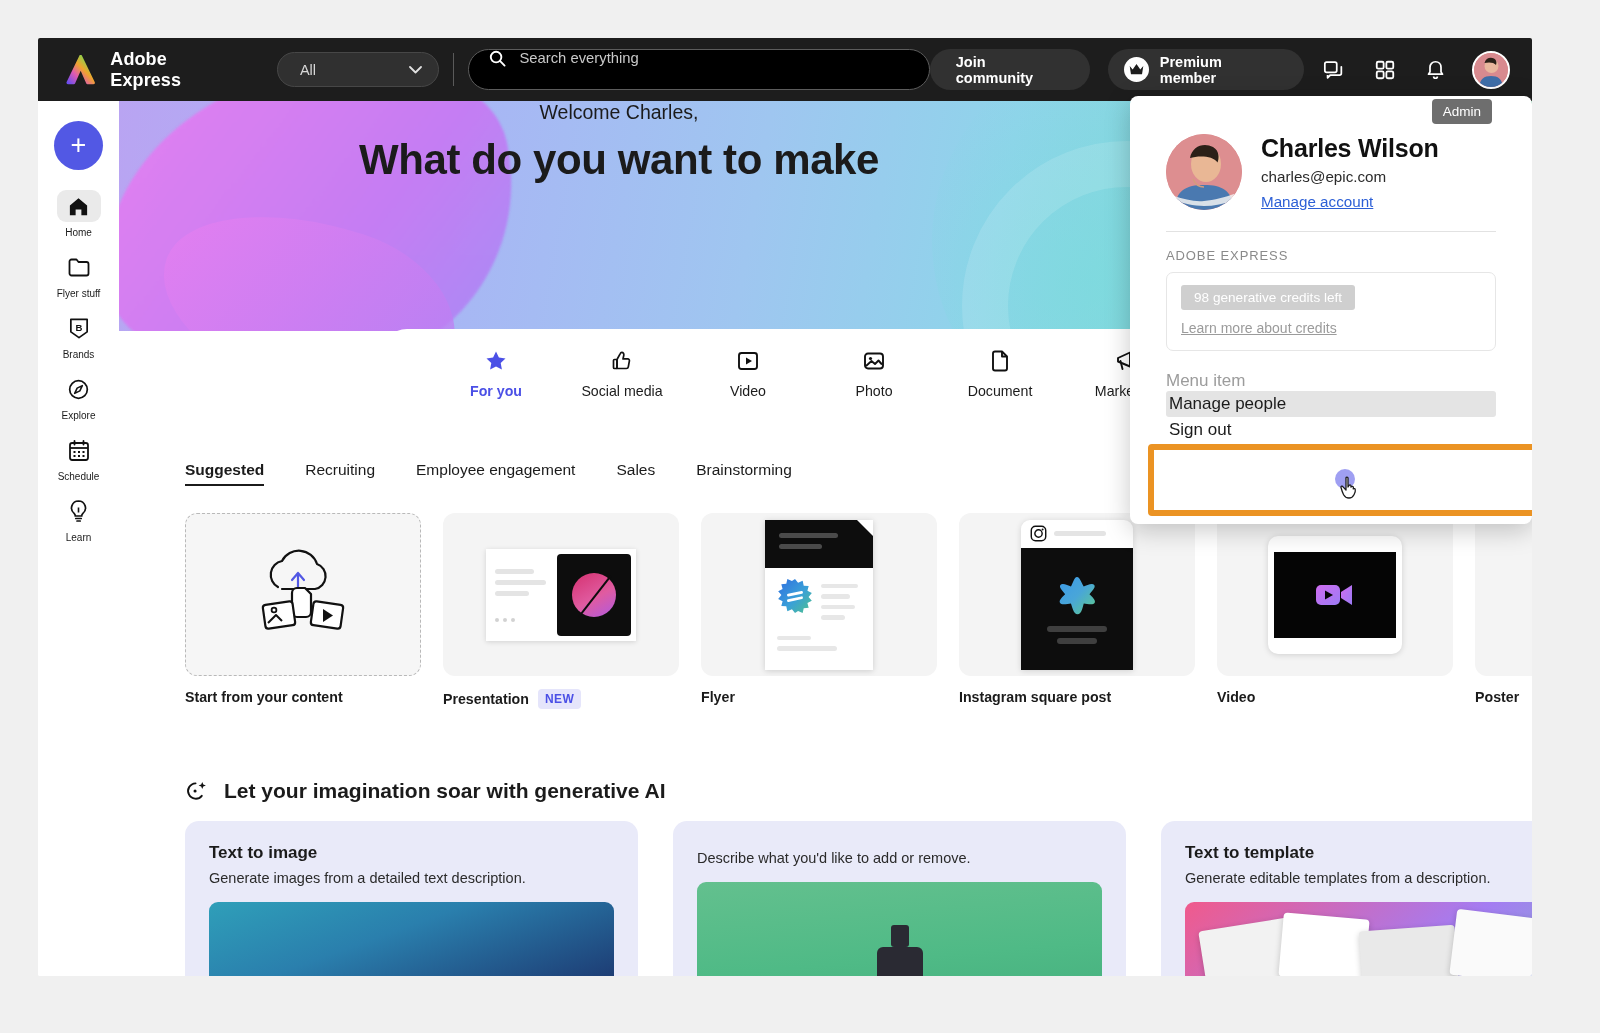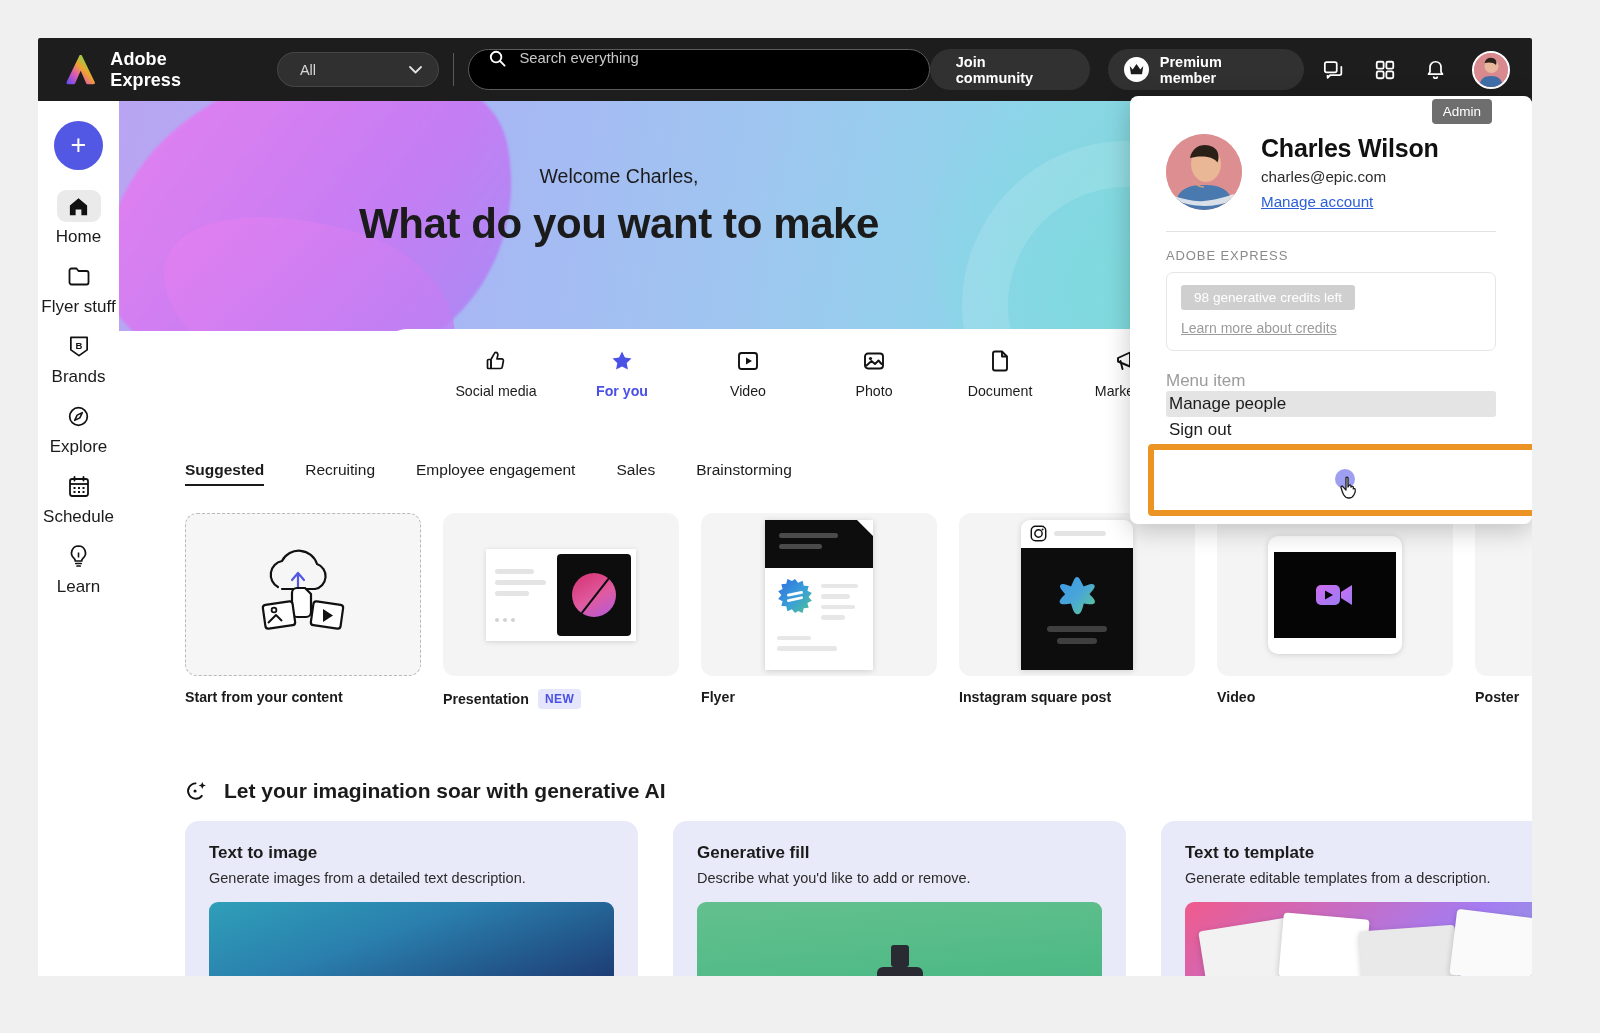--- a/index.html
+++ b/index.html
@@ -78,21 +78,21 @@
   }
   .navitem {
     width: 70px; display:flex; flex-direction:column; align-items:center;
     margin-bottom: 13px; cursor:pointer;
   }
   .navicon {
     width:44px; height:32px; border-radius:9px;
     display:flex;align-items:center;justify-content:center;
   }
   .navitem.active .navicon { background:#eaeaea; }
-  .navlabel { font-size: 17px; color:#1b1b1b; margin-top: 5px; white-space:nowrap; }
+  .navlabel { font-size: 10px; color:#1b1b1b; margin-top: 5px; white-space:nowrap; }
 
   
   .content { position:absolute; left:81px; top:63px; width: 1413px; height: 875px; overflow:hidden; background:#fff;}
   .hero {
     position:absolute; left:0; top:0; width: 1413px; height: 230px;
     background: linear-gradient(100deg,#b9a4f2 0%, #a9b4f5 22%, #9fc6f0 45%, #8fd4ea 62%, #7fd9d8 78%, #7ad6b8 92%, #6fce9a 100%);
     overflow:hidden;
   }
   .hero-blob1 {
     position:absolute; left:-20px; top:-30px; width:420px; height:300px;
@@ -110,21 +110,21 @@
   }
   .hero-arc {
     position:absolute; right: 200px; top: -60px; width: 400px; height: 400px;
     border-radius: 50%;
     background: radial-gradient(circle at 40% 60%, rgba(120,220,220,.55), rgba(120,220,220,0) 62%);
   }
   .hero-arc2 {
     position:absolute; right: 240px; top: 40px; width: 330px; height: 330px;
     border: 46px solid rgba(255,255,255,.13); border-radius:50%;
   }
-  .hero-text { position:absolute; left:0; top:0; width:1000px; text-align:center; padding-top: 64px;}
+  .hero-text { position:absolute; left:0; top:0; width:1000px; text-align:center; }
   .welcome { font-size: 19.5px; color:#1b1b1b; font-weight:400; }
   .hero-h1 { font-size: 42px; color:#1b1b1b; font-weight:bold; margin-top: 12px; letter-spacing:-0.4px;}
 
   
   .tabscard {
     position:absolute; left: 262px; top: 228px; width: 1151px; height: 86px;
     background:#fff; border-radius: 26px 26px 0 0;
     display:flex; align-items:center; padding-left: 52px; gap: 0;
   }
   .tab { width: 126px; display:flex; flex-direction:column; align-items:center; cursor:pointer;}
@@ -417,36 +417,36 @@
       <div class="hero-blob2"></div>
       <div class="hero-arc"></div>
       <div class="hero-arc2"></div>
       <div class="hero-text">
         <div class="welcome">Welcome Charles,</div>
         <div class="hero-h1">What do you want to make</div>
       </div>
     </div>
 
     <div class="tabscard">
+      <div class="tab active">
+        <div class="ticon">
+          <svg width="24" height="24" viewBox="0 0 24 24">
+              <path d="M12 2.5 l2.9 6 6.6.9 -4.8 4.6 1.2 6.5 -5.9-3.1 -5.9 3.1 1.2-6.5 -4.8-4.6 6.6-.9 z" fill="#4b50e6"></path>
+            </svg>
+        </div>
+        <div class="tlabel">For you</div>
+      </div>
       <div class="tab">
         <div class="ticon">
           <svg width="24" height="24" viewBox="0 0 24 24">
               <path d="M7 10.5 v9 h9.3 a2 2 0 0 0 2-1.7 l1.1-6 a1.6 1.6 0 0 0-1.6-1.9 H13 l.8-3.6 c.3-1.6-.6-3-2-3 -0.9 0-1.3.6-1.7 1.5 L7 10.5 z" stroke="#111" stroke-width="1.7" fill="none" stroke-linejoin="round"></path>
               <rect x="3.5" y="10.5" width="3.5" height="9" rx="1" stroke="#111" stroke-width="1.7" fill="none"></rect>
             </svg>
         </div>
         <div class="tlabel">Social media</div>
-      </div>
-      <div class="tab active">
-        <div class="ticon">
-          <svg width="24" height="24" viewBox="0 0 24 24">
-              <path d="M12 2.5 l2.9 6 6.6.9 -4.8 4.6 1.2 6.5 -5.9-3.1 -5.9 3.1 1.2-6.5 -4.8-4.6 6.6-.9 z" fill="#4b50e6"></path>
-            </svg>
-        </div>
-        <div class="tlabel">For you</div>
       </div>
       <div class="tab">
         <div class="ticon">
           <svg width="24" height="24" viewBox="0 0 24 24">
               <rect x="3" y="4" width="18" height="16" rx="2.5" stroke="#111" stroke-width="1.9" fill="none"></rect>
               <path d="M10 8.5 L16 12 L10 15.5 z" fill="#111"></path>
             </svg>
         </div>
         <div class="tlabel">Video</div>
       </div>
@@ -656,21 +656,20 @@
           
           
           
           
           
           
         </div>
       </div>
 
       <div class="gcard">
-        <h3>Generative fill</h3>
         <p>Describe what you'd like to add or remove.</p>
         <div class="gimg g2">
           <div class="bottle-neck"></div>
           <div class="bottle"></div>
         </div>
       </div>
 
       <div class="gcard">
         <h3>Text to template</h3>
         <p>Generate editable templates from a description.</p>

